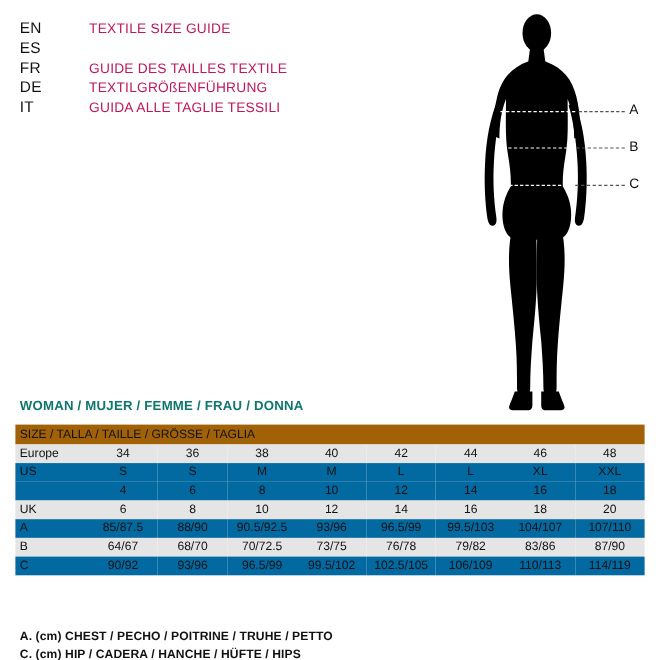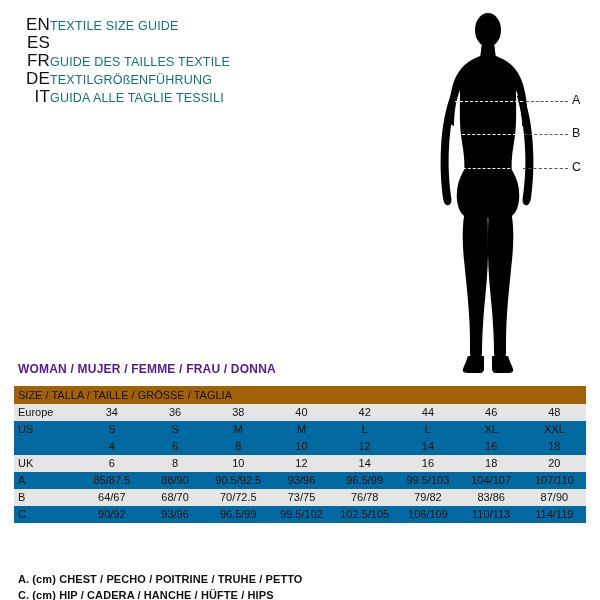--- a/index.html
+++ b/index.html
@@ -29,29 +29,29 @@
     width: 330px;
   }
   .lang-row {
     display: flex;
     align-items: baseline;
     height: 18px;
     line-height: 18px;
   }
   .lang-code {
     width: 32px;
-    font-size: 17px;
+    font-size: 14px;
     letter-spacing: 0.2px;
     color: #111;
-    text-align: right;
   }
   .lang-text {
     font-size: 12.5px;
     letter-spacing: 0.2px;
-    color: #0f766e;
+    color: #be185d;
+    margin-left: 31px;
   }
 
   
   .figure-area {
     position: absolute;
     top: 8px;
     left: 400px;
     width: 195px;
     height: 370px;
   }
@@ -76,21 +76,21 @@
   }
 
   
   .woman-caption {
     position: absolute;
     top: 362px;
     left: 18px;
     font-size: 12px;
     font-weight: bold;
     letter-spacing: 0.2px;
-    color: #4c1d95;
+    color: #0f766e;
   }
 
   
   .size-table {
     position: absolute;
     top: 386px;
     left: 14px;
     width: 572px;
     border-collapse: collapse;
     font-size: 11px;

